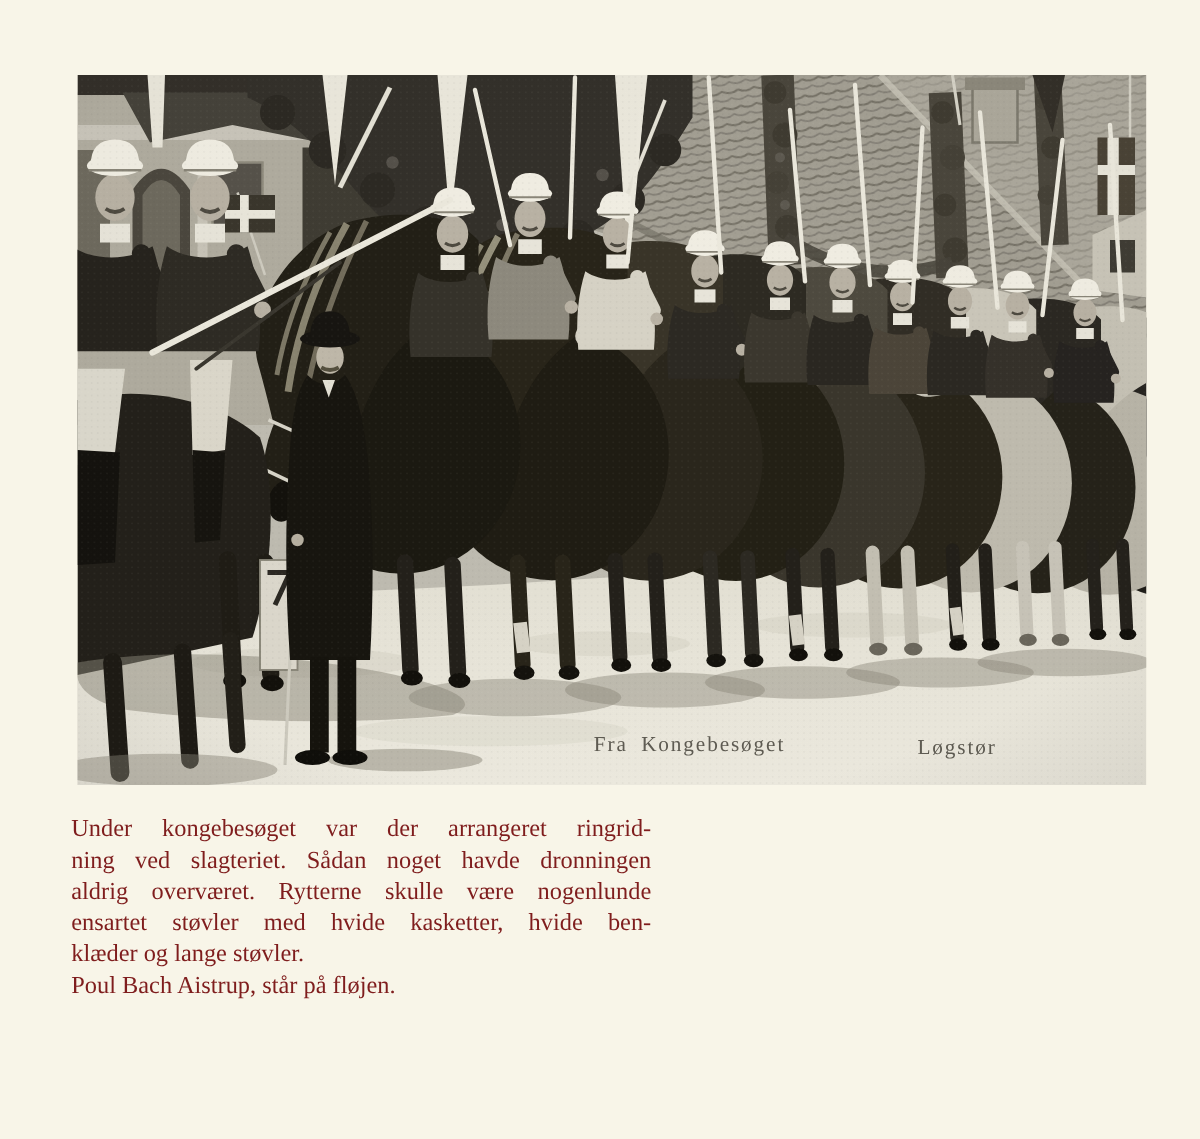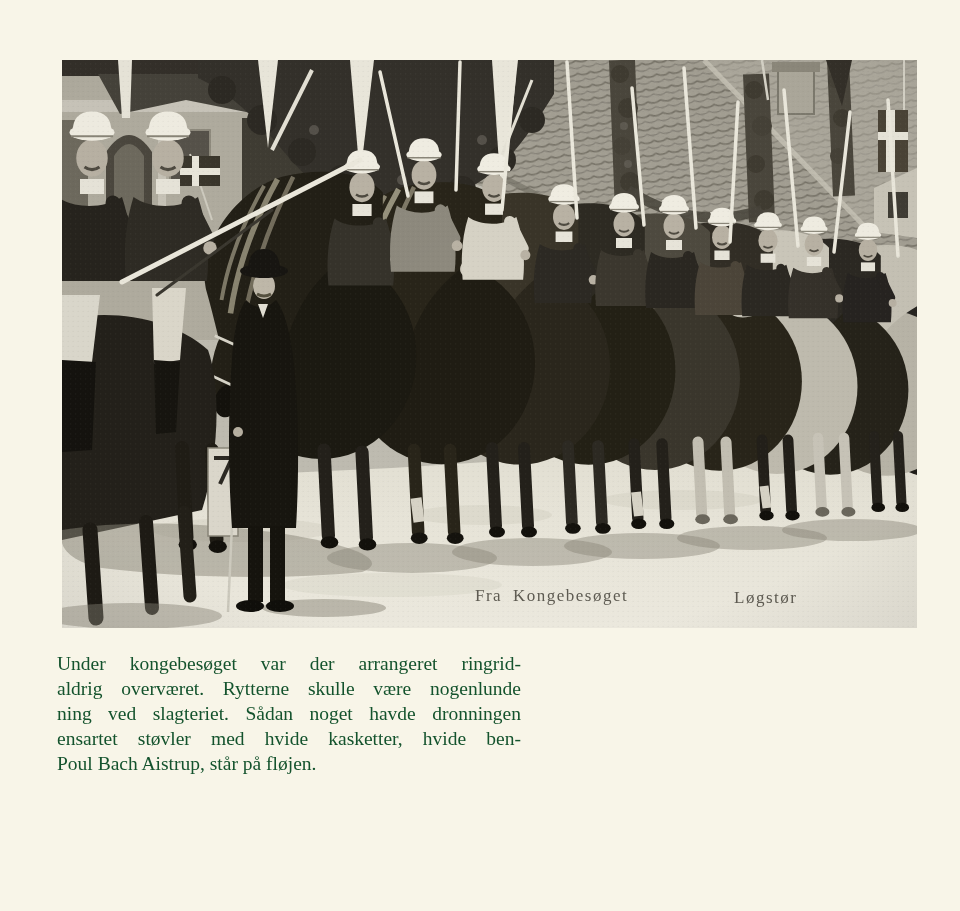--- a/index.html
+++ b/index.html
@@ -11,21 +11,21 @@
   .photo{
     position:absolute;left:62px;top:60px;width:855px;height:568px;margin:0;
   }
   .photo svg{display:block;width:100%;height:100%;}
   .photocap{
     font-family:"Liberation Serif","DejaVu Serif",serif;
     font-size:17px;letter-spacing:1.5px;word-spacing:5px;fill:#5f5c53;
   }
   .bodytext{
     position:absolute;left:57px;top:651px;width:464px;
-    font-size:19.5px;line-height:25px;color:#14532d;
+    font-size:19.5px;line-height:25px;color:#7f1d1d;
   }
   .para{margin:0;}
   .ln{display:block;}
   .just{text-align:justify;text-align-last:justify;}
   .indent{text-indent:16px;}
 </style>
 </head>
 <body>
 
 <figure class="photo">
@@ -291,20 +291,21 @@
     <text x="672" y="543" class="photocap">Løgstør</text>
 
     <rect x="0" y="0" width="855" height="568" fill="url(#grain)"></rect>
     <rect x="0" y="0" width="855" height="568" fill="url(#vig)"></rect>
   </svg>
 </figure>
 
 <div class="bodytext">
   <p class="para">
     <span class="ln just">Under kongebesøget var der arrangeret ringrid-</span>
+    <span class="ln just">ning ved slagteriet. Sådan noget havde dronningen</span>
     <span class="ln just">aldrig overværet. Rytterne skulle være nogenlunde</span>
-    <span class="ln just">ning ved slagteriet. Sådan noget havde dronningen</span>
     <span class="ln just">ensartet støvler med hvide kasketter, hvide ben-</span>
+    <span class="ln">klæder og lange støvler.</span>
   </p>
   <p class="para">
     <span class="ln">Poul Bach Aistrup, står på fløjen.</span>
   </p>
 </div>
 
 </body></html>

